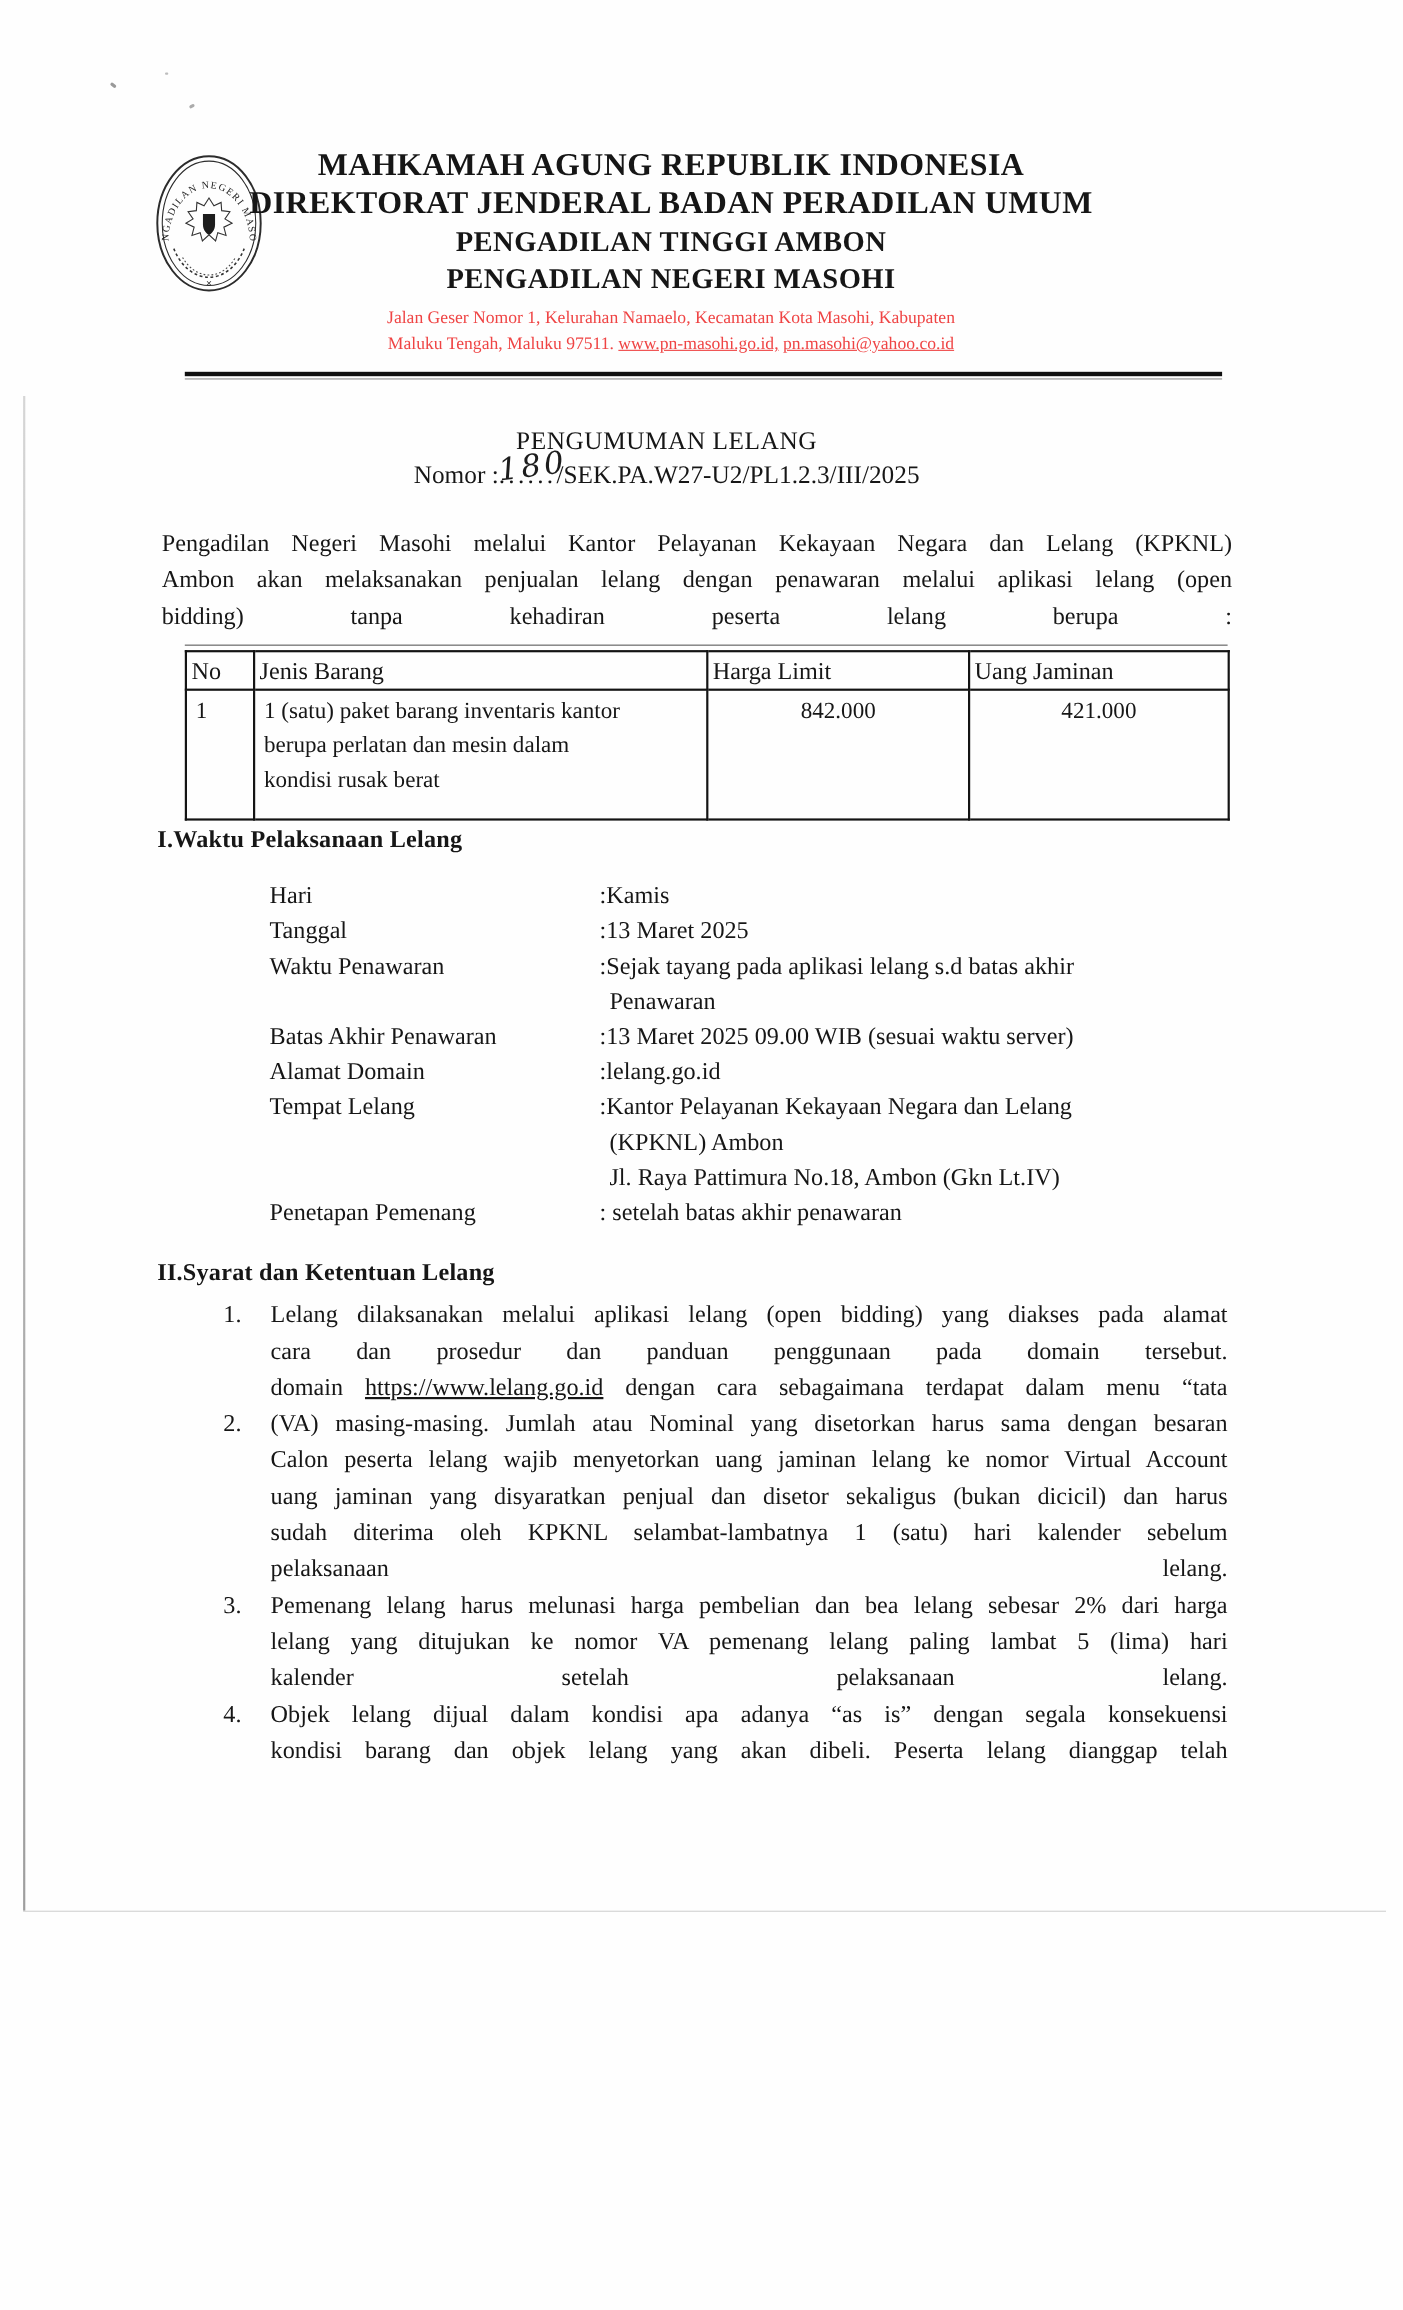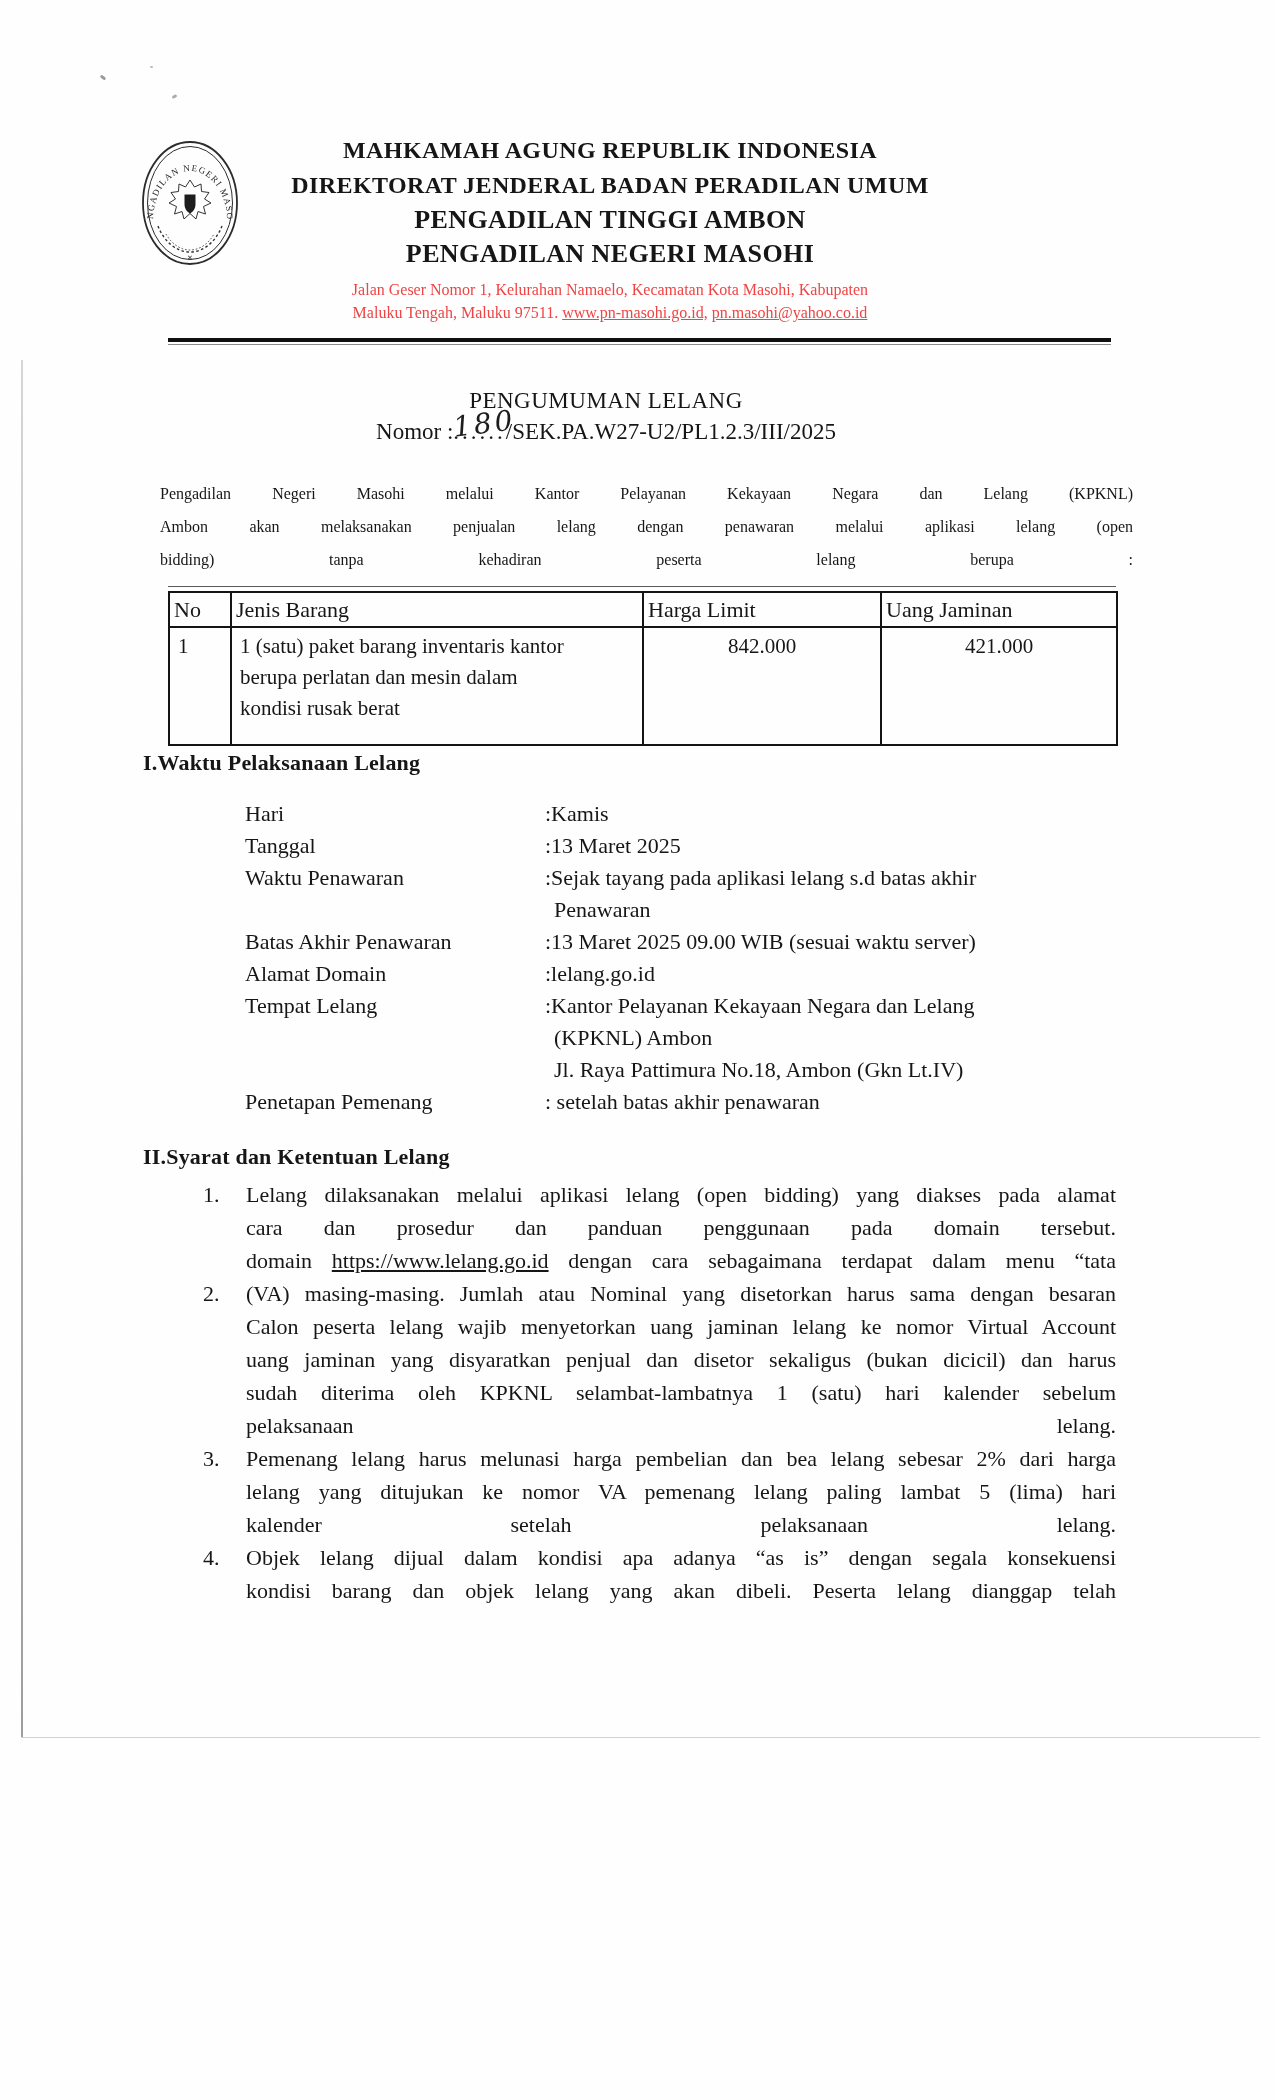--- a/index.html
+++ b/index.html
@@ -15,39 +15,39 @@
     background:linear-gradient(#cfcfcf,#9f9f9f 60%,#8d8d8d);opacity:.85;}
   .edge-h{position:absolute;left:21px;top:1737px;width:1239px;height:1px;background:#c6c6c6;opacity:.8;}
   .speck{position:absolute;background:#9a9a9a;border-radius:2px;}
   .s1{left:100px;top:76px;width:6px;height:3px;transform:rotate(40deg);}
   .s2{left:150px;top:66px;width:3px;height:2px;background:#bcbcbc;}
   .s3{left:172px;top:95px;width:5px;height:3px;transform:rotate(-28deg);background:#ababab;}
 
   
   .seal{position:absolute;left:140px;top:138px;width:100px;height:130px;}
   .lh-text{position:absolute;left:205px;top:133px;width:810px;text-align:center;}
-  .lh-l1,.lh-l2{font-weight:bold;font-size:24px;line-height:35px;letter-spacing:.4px;}
+  .lh-l1,.lh-l2{font-weight:bold;font-size:29px;line-height:35px;letter-spacing:.4px;}
   .lh-l3,.lh-l4{font-weight:bold;font-size:26px;line-height:34px;letter-spacing:.4px;}
   .lh-addr{margin-top:7px;font-size:16px;line-height:23px;color:#ef4444;}
   .u{text-decoration:underline;}
 
   .divider{position:absolute;left:168px;top:338px;width:943px;}
   .divider .d1{height:4px;background:#101010;}
   .divider .d2{height:1px;background:#8b8b8b;margin-top:2px;}
 
   
   .title-wrap{position:absolute;left:0;top:388px;width:1212px;text-align:center;}
   .doc-title{font-size:23px;letter-spacing:.5px;}
   .nomor{font-size:23px;margin-top:5px;}
   .dots{position:relative;letter-spacing:3px;display:inline-block;}
   .hand{position:absolute;left:0px;top:-12px;font-size:28px;font-style:italic;
     font-family:"DejaVu Serif",serif;transform:rotate(-7deg);color:#1c1c1c;}
 
   
-  .intro{position:absolute;left:160px;top:477px;width:973px;font-size:16px;line-height:33px;}
+  .intro{position:absolute;left:147px;top:477px;width:973px;font-size:22px;line-height:33px;}
   .jl{text-align:justify;text-align-last:justify;}
   .jl-last{text-align:right;}
 
   
   .tbl-topline{position:absolute;left:168px;top:586px;width:948px;height:1px;background:#5a5a5a;}
   table.goods{position:absolute;left:168px;top:591px;width:948px;border-collapse:collapse;table-layout:fixed;}
   table.goods th,table.goods td{border:2px solid #141414;}
   table.goods th{font-size:22px;font-weight:normal;height:33px;text-align:left;padding:0 4px;}
   table.goods td{font-size:21px;vertical-align:top;padding:3px 8px;height:110px;line-height:31px;}
   td.c-center{text-align:center;}

